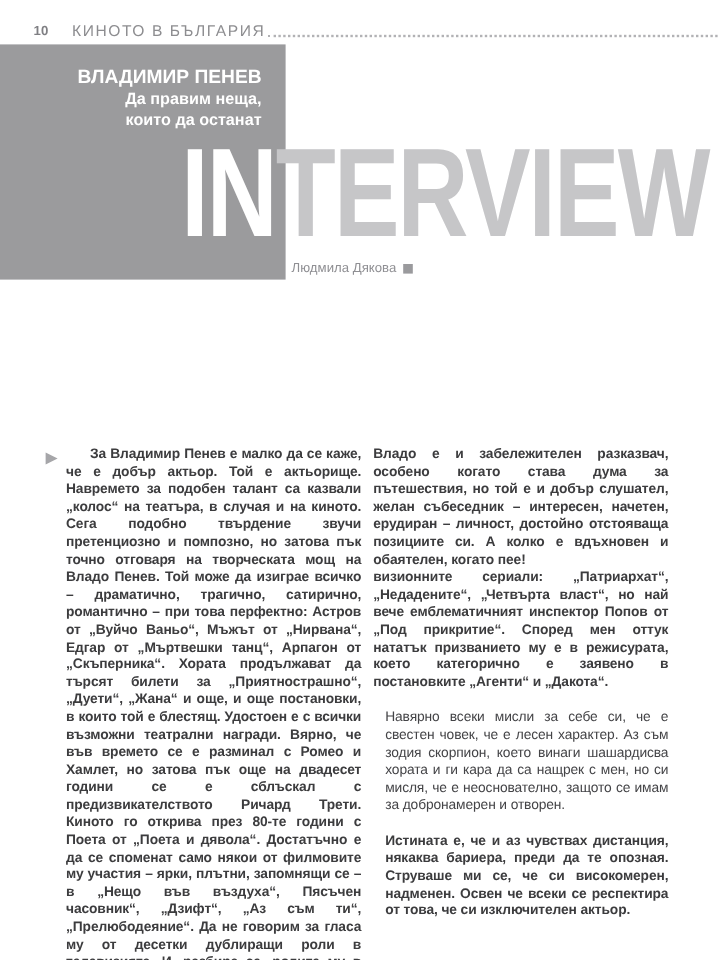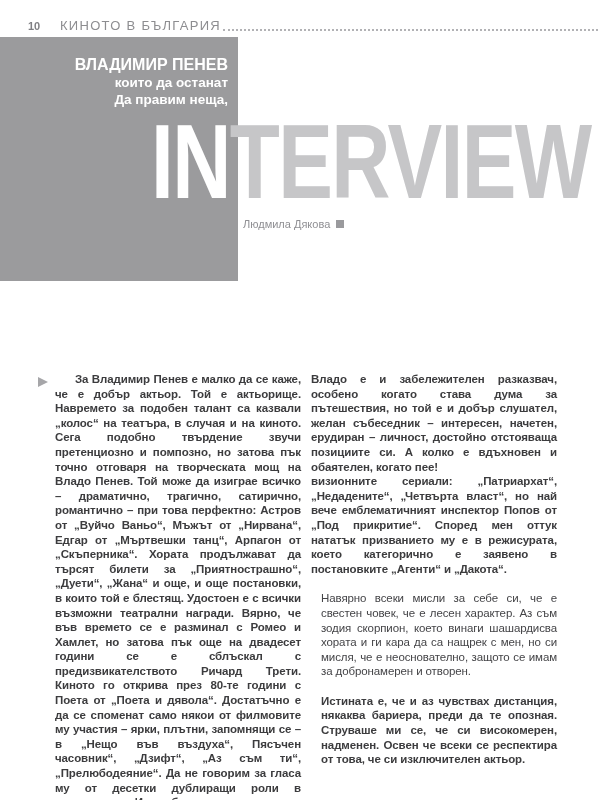--- a/index.html
+++ b/index.html
@@ -7,22 +7,22 @@
     width:600px;height:800px;position:relative;background:#ffffff;overflow:hidden;
     font-family:"Liberation Sans", sans-serif;
   }
   
   .pagehead{position:absolute;top:18px;left:28px;right:2px;display:flex;align-items:center;}
   .pagenum{font-size:11px;font-weight:bold;color:#7f7f83;width:32px;flex:0 0 auto;}
   .section{font-size:13px;color:#8d8d90;letter-spacing:1.3px;white-space:nowrap;flex:0 0 auto;}
   .leader{flex:1 1 auto;height:9px;border-bottom:2px dotted #b2b2b5;margin-left:2px;}
   
   .graybox{
-    position:absolute;left:0;top:37px;width:238px;height:244px;background:#9b9b9d;
-    box-sizing:border-box;text-align:right;padding:18px 10px 0 0;color:#ffffff;
+    position:absolute;left:0;top:37px;width:238px;height:196px;background:#9b9b9d;
+    box-sizing:border-box;text-align:right;padding:18px 20px 0 0;color:#ffffff;
   }
   .mh-name{font-size:16px;font-weight:bold;line-height:20px;}
   .mh-sub{font-size:13.5px;font-weight:bold;line-height:16.5px;}
   .interview{
     position:absolute;left:151px;top:109px;font-size:105px;font-weight:bold;line-height:1;
     letter-spacing:-2px;transform:scaleX(0.78);transform-origin:0 0;white-space:nowrap;
   }
   .in-white{color:#ffffff;}
   .in-gray{color:#c6c6c8;}
   .byline{position:absolute;left:243px;top:218px;display:flex;align-items:center;gap:6px;
@@ -50,22 +50,22 @@
 
 <header class="pagehead">
   <span class="pagenum">10</span>
   <span class="section">КИНОТО В БЪЛГАРИЯ</span>
   <span class="leader"></span>
 </header>
 
 <section>
   <div class="graybox">
     <div class="mh-name">ВЛАДИМИР ПЕНЕВ</div>
+    <div class="mh-sub">Да правим неща,</div>
     <div class="mh-sub">които да останат</div>
-    <div class="mh-sub">Да правим неща,</div>
   </div>
   <div class="interview"><span class="in-white">IN</span><span class="in-gray">TERVIEW</span></div>
   <div class="byline">
     <span>Людмила Дякова</span>
     <span class="byline-sq"></span>
   </div>
 </section>
 
 <span class="tri"></span>
 

